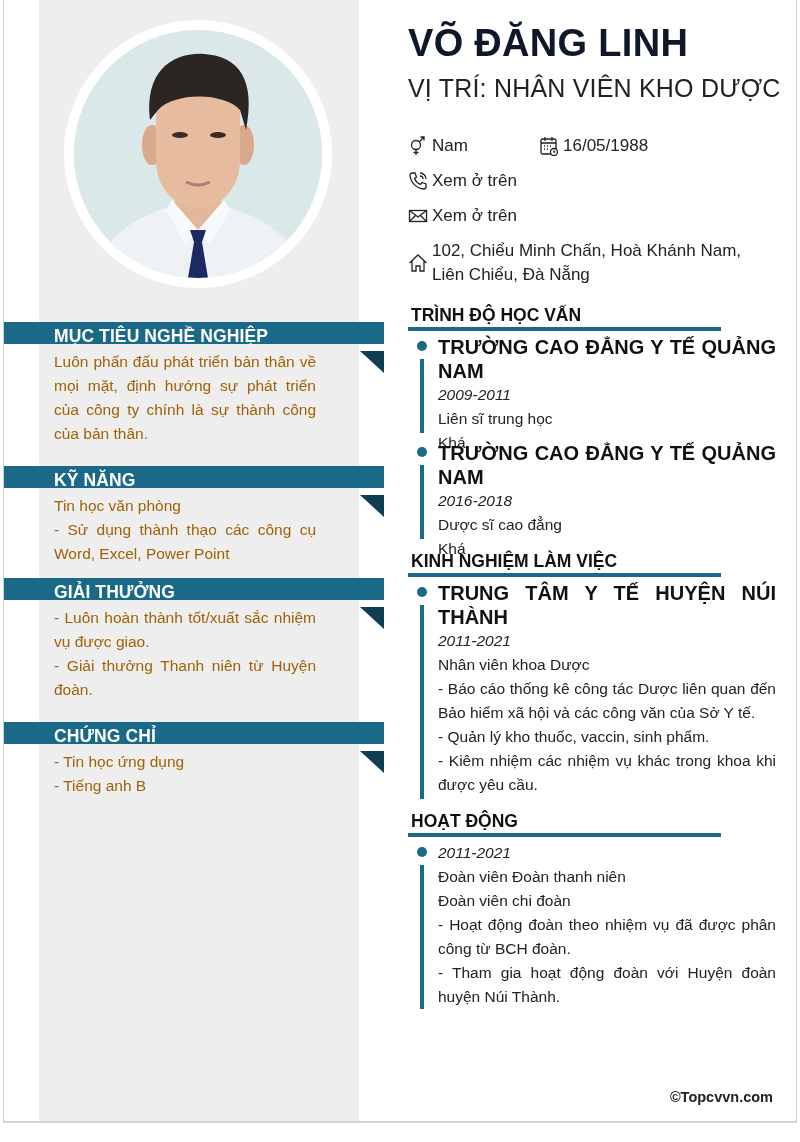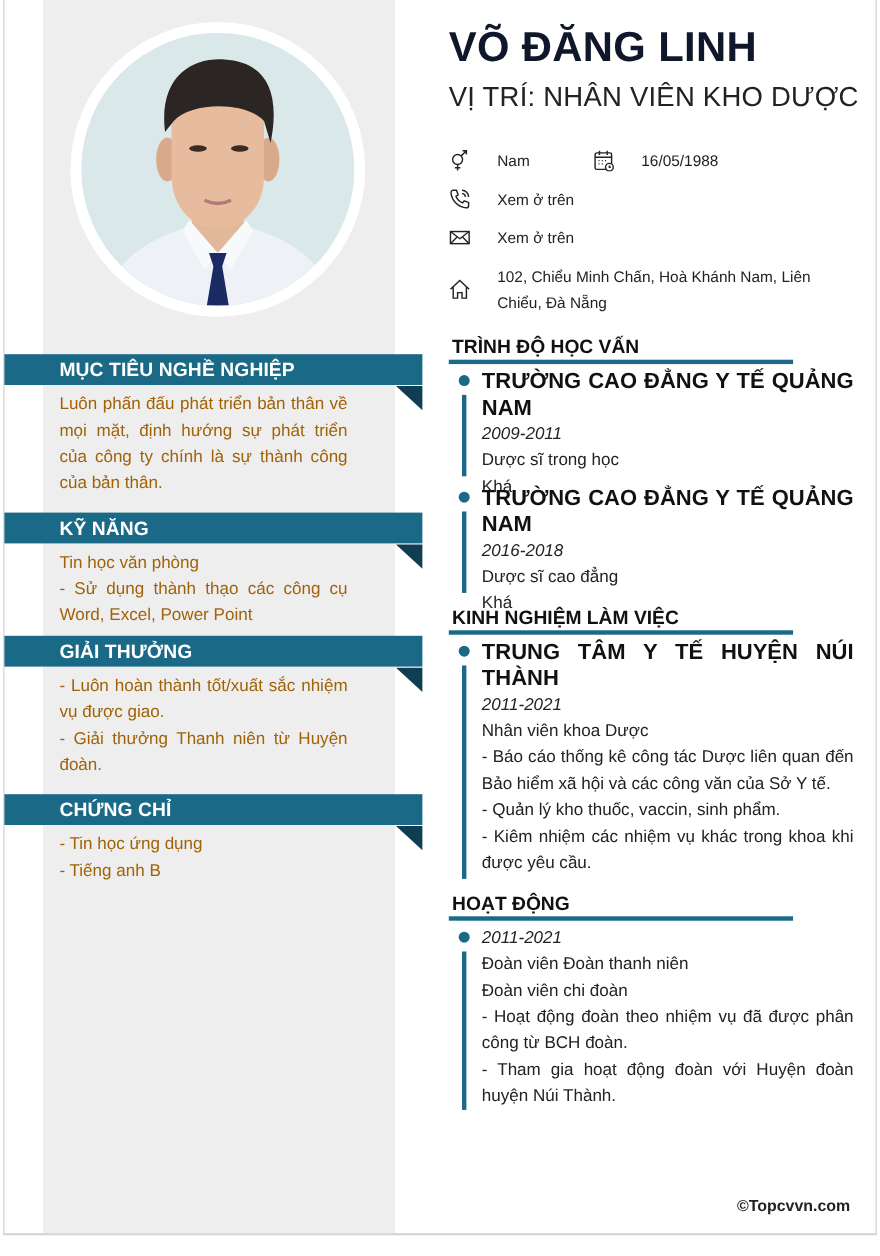--- a/index.html
+++ b/index.html
@@ -22,42 +22,42 @@
     }
     .avatar {
       position: absolute; left: 74px; top: 30px; width: 248px; height: 248px; border-radius: 50%;
       overflow: hidden; background: #dde8ea;
     }
     .avatar svg { width: 100%; height: 100%; display: block; }
 
     
     .lsec { position: absolute; left: 4px; width: 380px; }
     .lsec-bar {
-      height: 28px; background: #1a6a87; color: #fff; font-weight: bold; font-size: 17.5px;
+      height: 22px; background: #1a6a87; color: #fff; font-weight: bold; font-size: 17.5px;
       line-height: 29px; padding-left: 50px; letter-spacing: 0.1px;
     }
     .lsec-fold {
       position: absolute; right: 0; top: 29px; width: 0; height: 0;
       border-top: 22px solid #0f3d52; border-left: 24px solid transparent;
     }
     .lsec-body {
       padding: 6px 68px 0 50px; font-size: 15.5px; line-height: 24px; color: #a16207;
       text-align: justify;
     }
     .lsec-body p { margin: 0; }
 
     
     .name {
       position: absolute; left: 408px; top: 22px; font-size: 38px; font-weight: bold; color: #0f172a;
       letter-spacing: 0.3px;
     }
     .position {
       position: absolute; left: 408px; top: 74px; font-size: 25px; color: #222; letter-spacing: 0.2px;
     }
-    .info { position: absolute; font-size: 14px; color: #222; display: flex; align-items: flex-start; line-height: 24px; gap: 20px; }
+    .info { position: absolute; font-size: 17px; color: #222; display: flex; align-items: flex-start; line-height: 24px; }
     .info .ic { width: 20px; height: 20px; margin-right: 4px; margin-top: 2px; flex: none; }
     .info .ic svg { width: 20px; height: 20px; display: block; }
 
     .rsec-title {
       position: absolute; left: 411px; font-size: 17.5px; font-weight: bold; color: #111;
     }
     .rsec-line {
       position: absolute; left: 408px; width: 313px; height: 4px; background: #1a6a87;
     }
     .entry { position: absolute; left: 408px; width: 368px; }
@@ -199,21 +199,21 @@
 
 <div class="rsec-title" style="top:305px;">TRÌNH ĐỘ HỌC VẤN</div>
 <div class="rsec-line" style="top:327px;"></div>
 
 <div class="entry" style="top:335px;">
   <div class="dot"></div>
   <div class="vline" style="height:74px;"></div>
   <div class="content">
     <p class="etitle">TRƯỜNG CAO ĐẲNG Y TẾ QUẢNG NAM</p>
     <p class="edate">2009-2011</p>
-    <p>Dược sĩ trong học</p>
+    <p>Liên sĩ trung học</p>
     <p>Khá</p>
   </div>
 </div>
 
 <div class="entry" style="top:441px;">
   <div class="dot"></div>
   <div class="vline" style="height:74px;"></div>
   <div class="content">
     <p class="etitle">TRƯỜNG CAO ĐẲNG Y TẾ QUẢNG NAM</p>
     <p class="edate">2016-2018</p>

